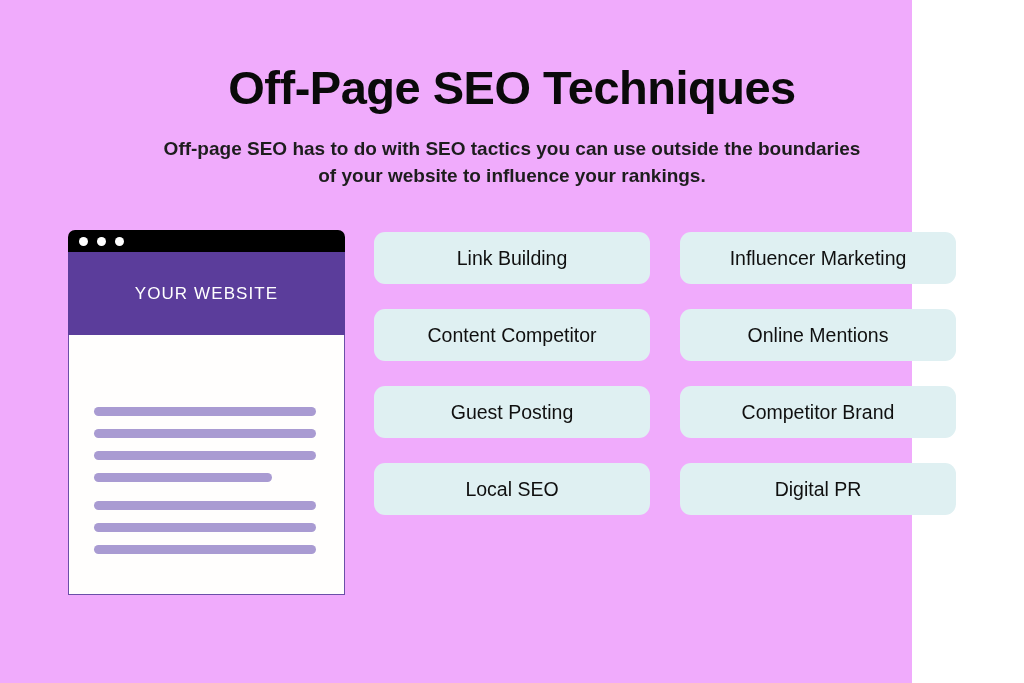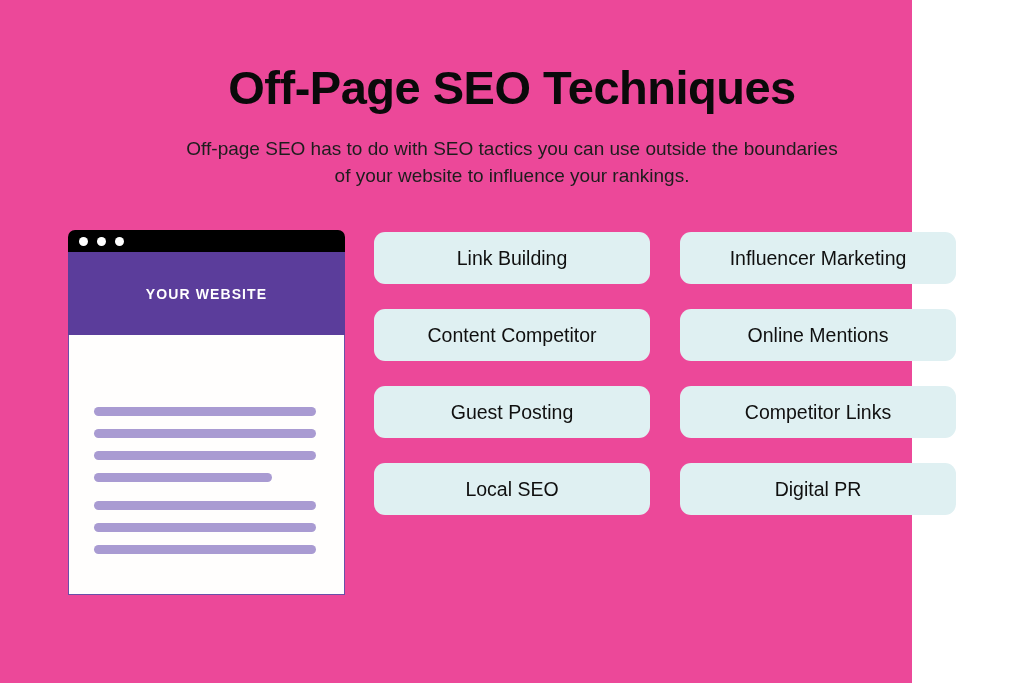--- a/index.html
+++ b/index.html
@@ -9,21 +9,21 @@
     height: 683px;
     background: #ffffff;
     font-family: "Liberation Sans", sans-serif;
     overflow: hidden;
   }
 
   .page {
     position: relative;
     width: 912px;
     height: 683px;
-    background: #ec4899;
+    background: #f0abfc;
   }
 
   
   .header {
     position: absolute;
     top: 62px;
     left: 0;
     width: 1024px;
     text-align: center;
   }
@@ -35,21 +35,21 @@
     letter-spacing: -0.5px;
     line-height: 1.1;
     font-stretch: condensed;
   }
 
   .subtitle {
     margin-top: 21px;
     font-size: 19px;
     color: #1d1d1d;
     line-height: 1.45;
-    font-weight: 400;
+    font-weight: 700;
   }
   .subtitle-line { display: block; }
 
   
   .mockup {
     position: absolute;
     left: 68px;
     top: 230px;
     width: 277px;
     height: 365px;
@@ -76,22 +76,22 @@
   .mockup-hero {
     height: 83px;
     background: #5b3d9b;
     display: flex;
     align-items: center;
     justify-content: center;
   }
 
   .mockup-hero-text {
     color: #ffffff;
-    font-size: 14px;
-    font-weight: bold;
+    font-size: 17px;
+    font-weight: normal;
     letter-spacing: 1.1px;
     text-align: right;
   }
 
   .mockup-body {
     height: 260px;
     background: #fffefd;
     border: 1.4px solid #6b4fa8;
     border-top: none;
     padding: 0 22px;
@@ -177,19 +177,19 @@
 
   <div class="grid">
     <div class="card">Link Building</div>
     <div class="card">Influencer Marketing</div>
 
     <div class="card">Content Competitor</div>
     <div class="card">Online Mentions</div>
 
     <div class="card">Guest Posting</div>
 
-    <div class="card">Competitor Links</div>
+    <div class="card">Competitor Brand</div>
     <div class="card">Local SEO</div>
 
     <div class="card">Digital PR</div>
   </div>
 
 </div>
 
 </body></html>

